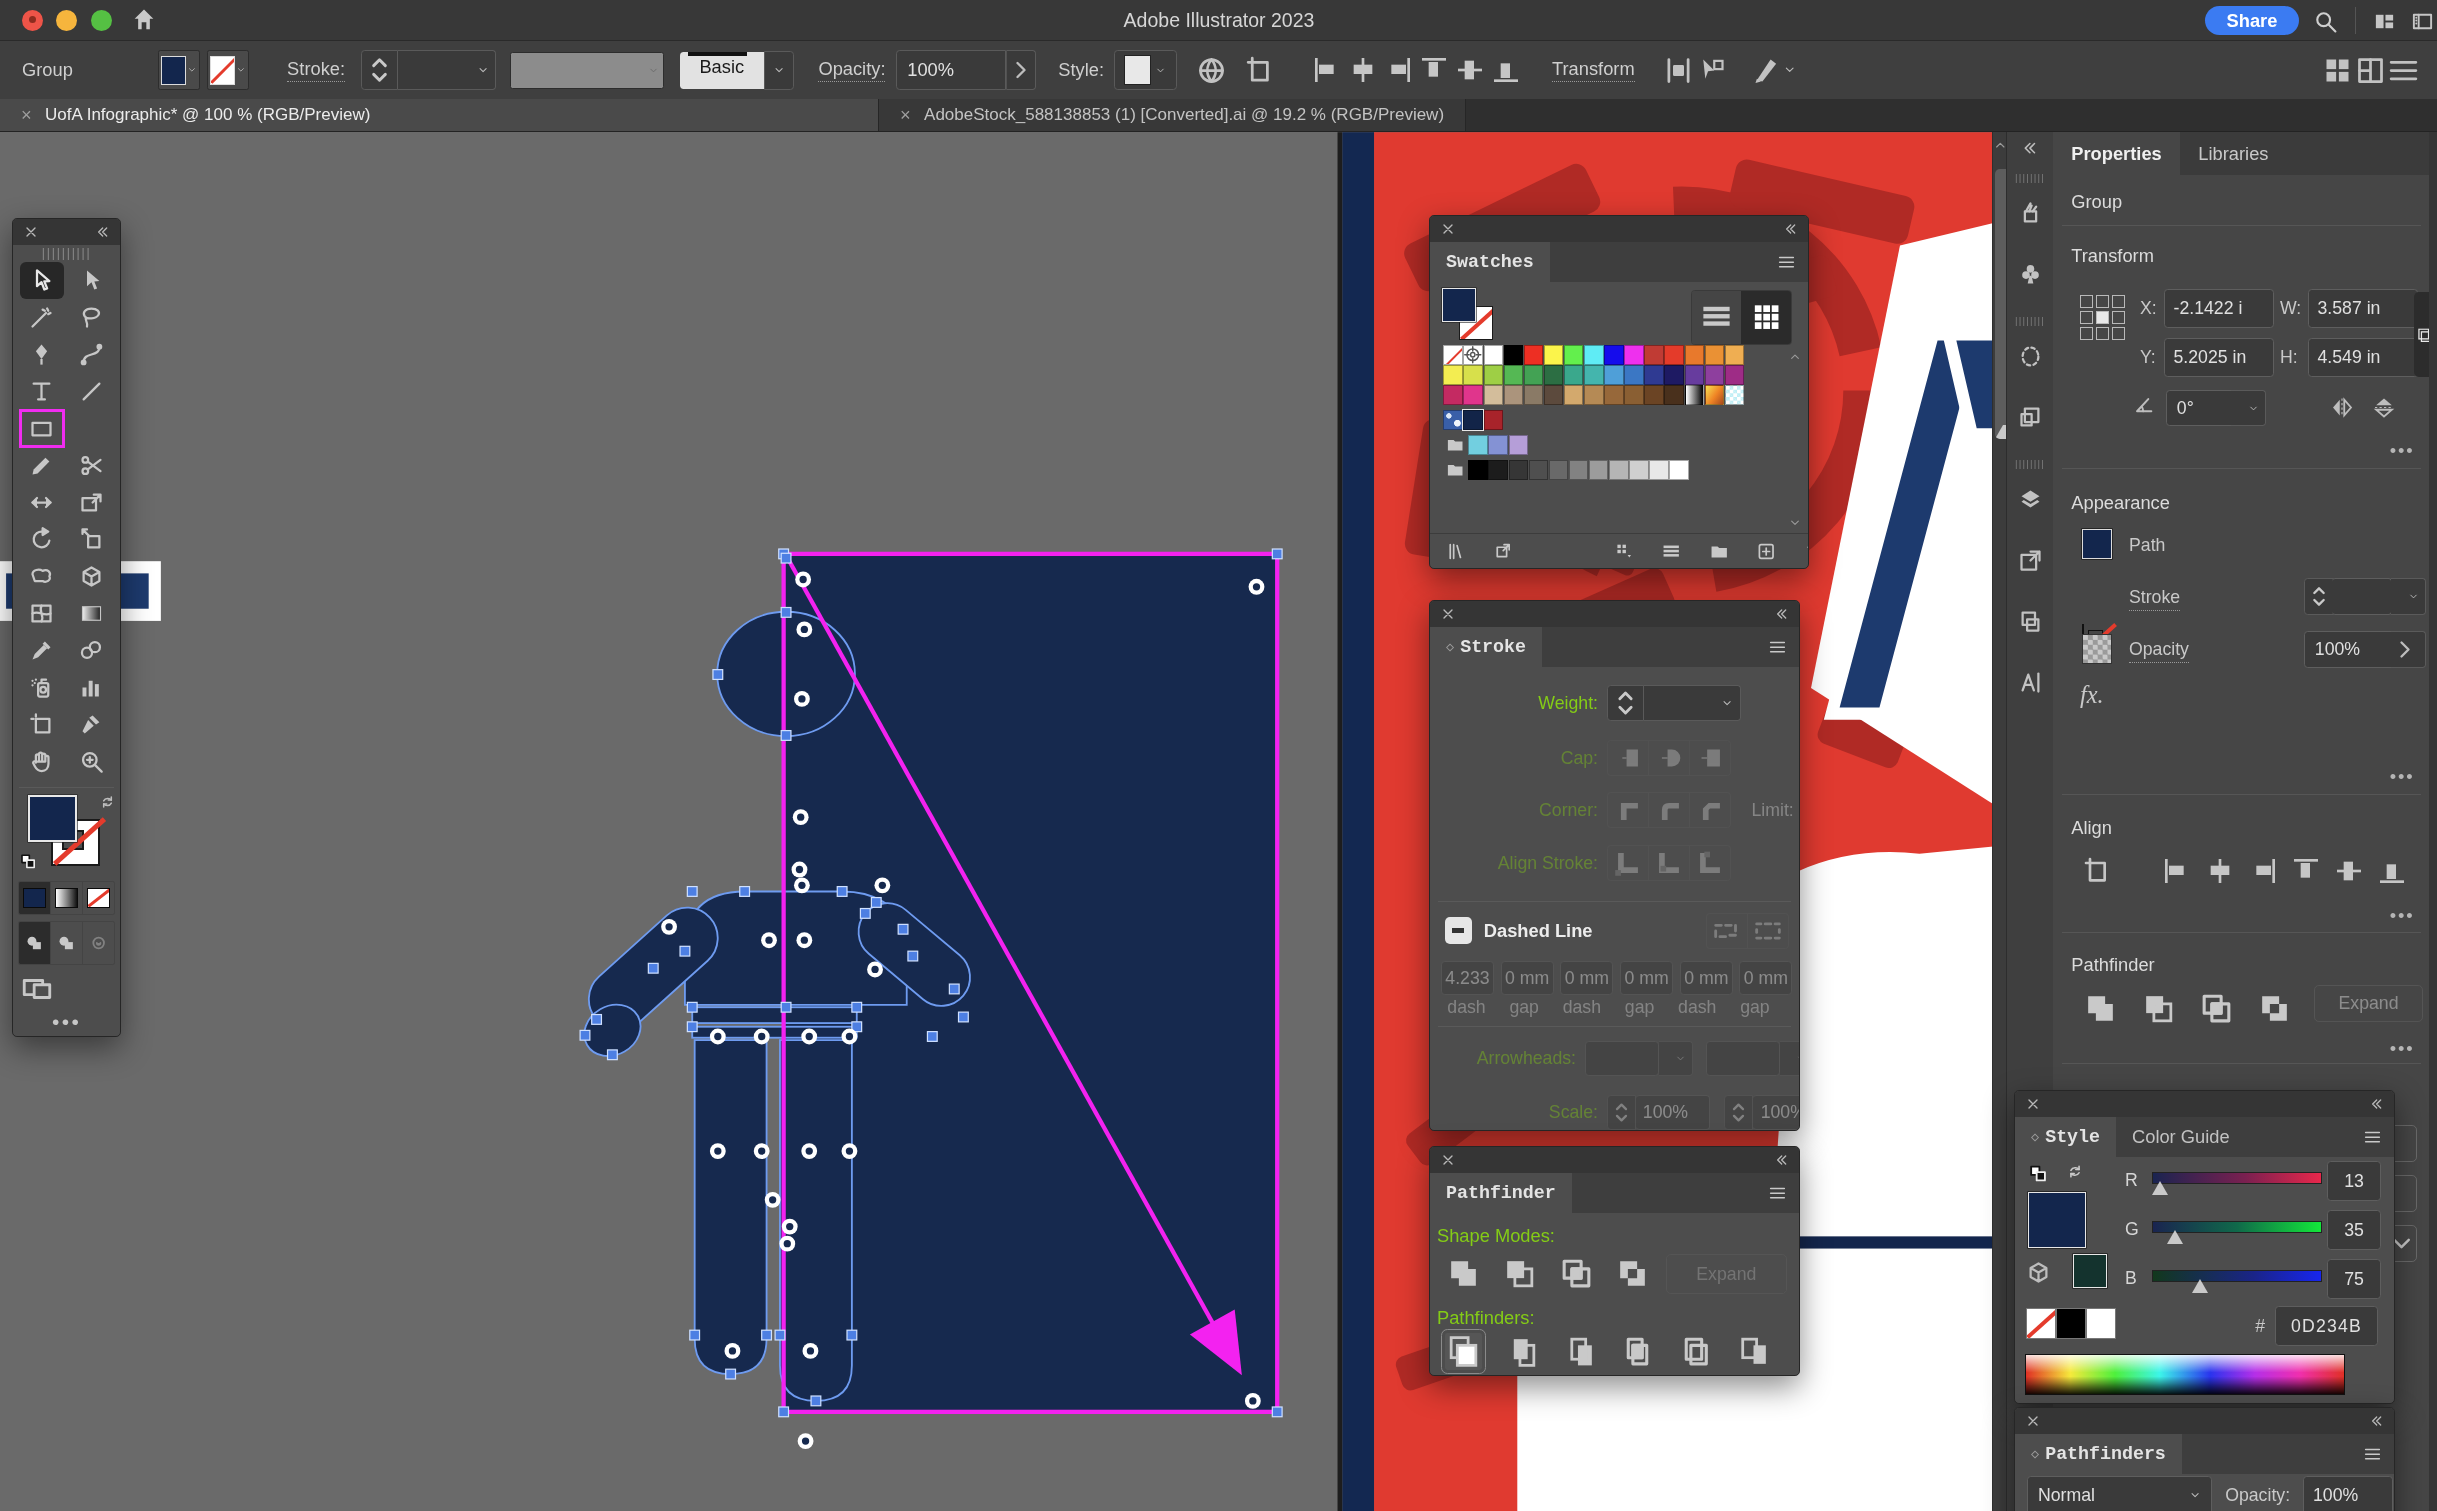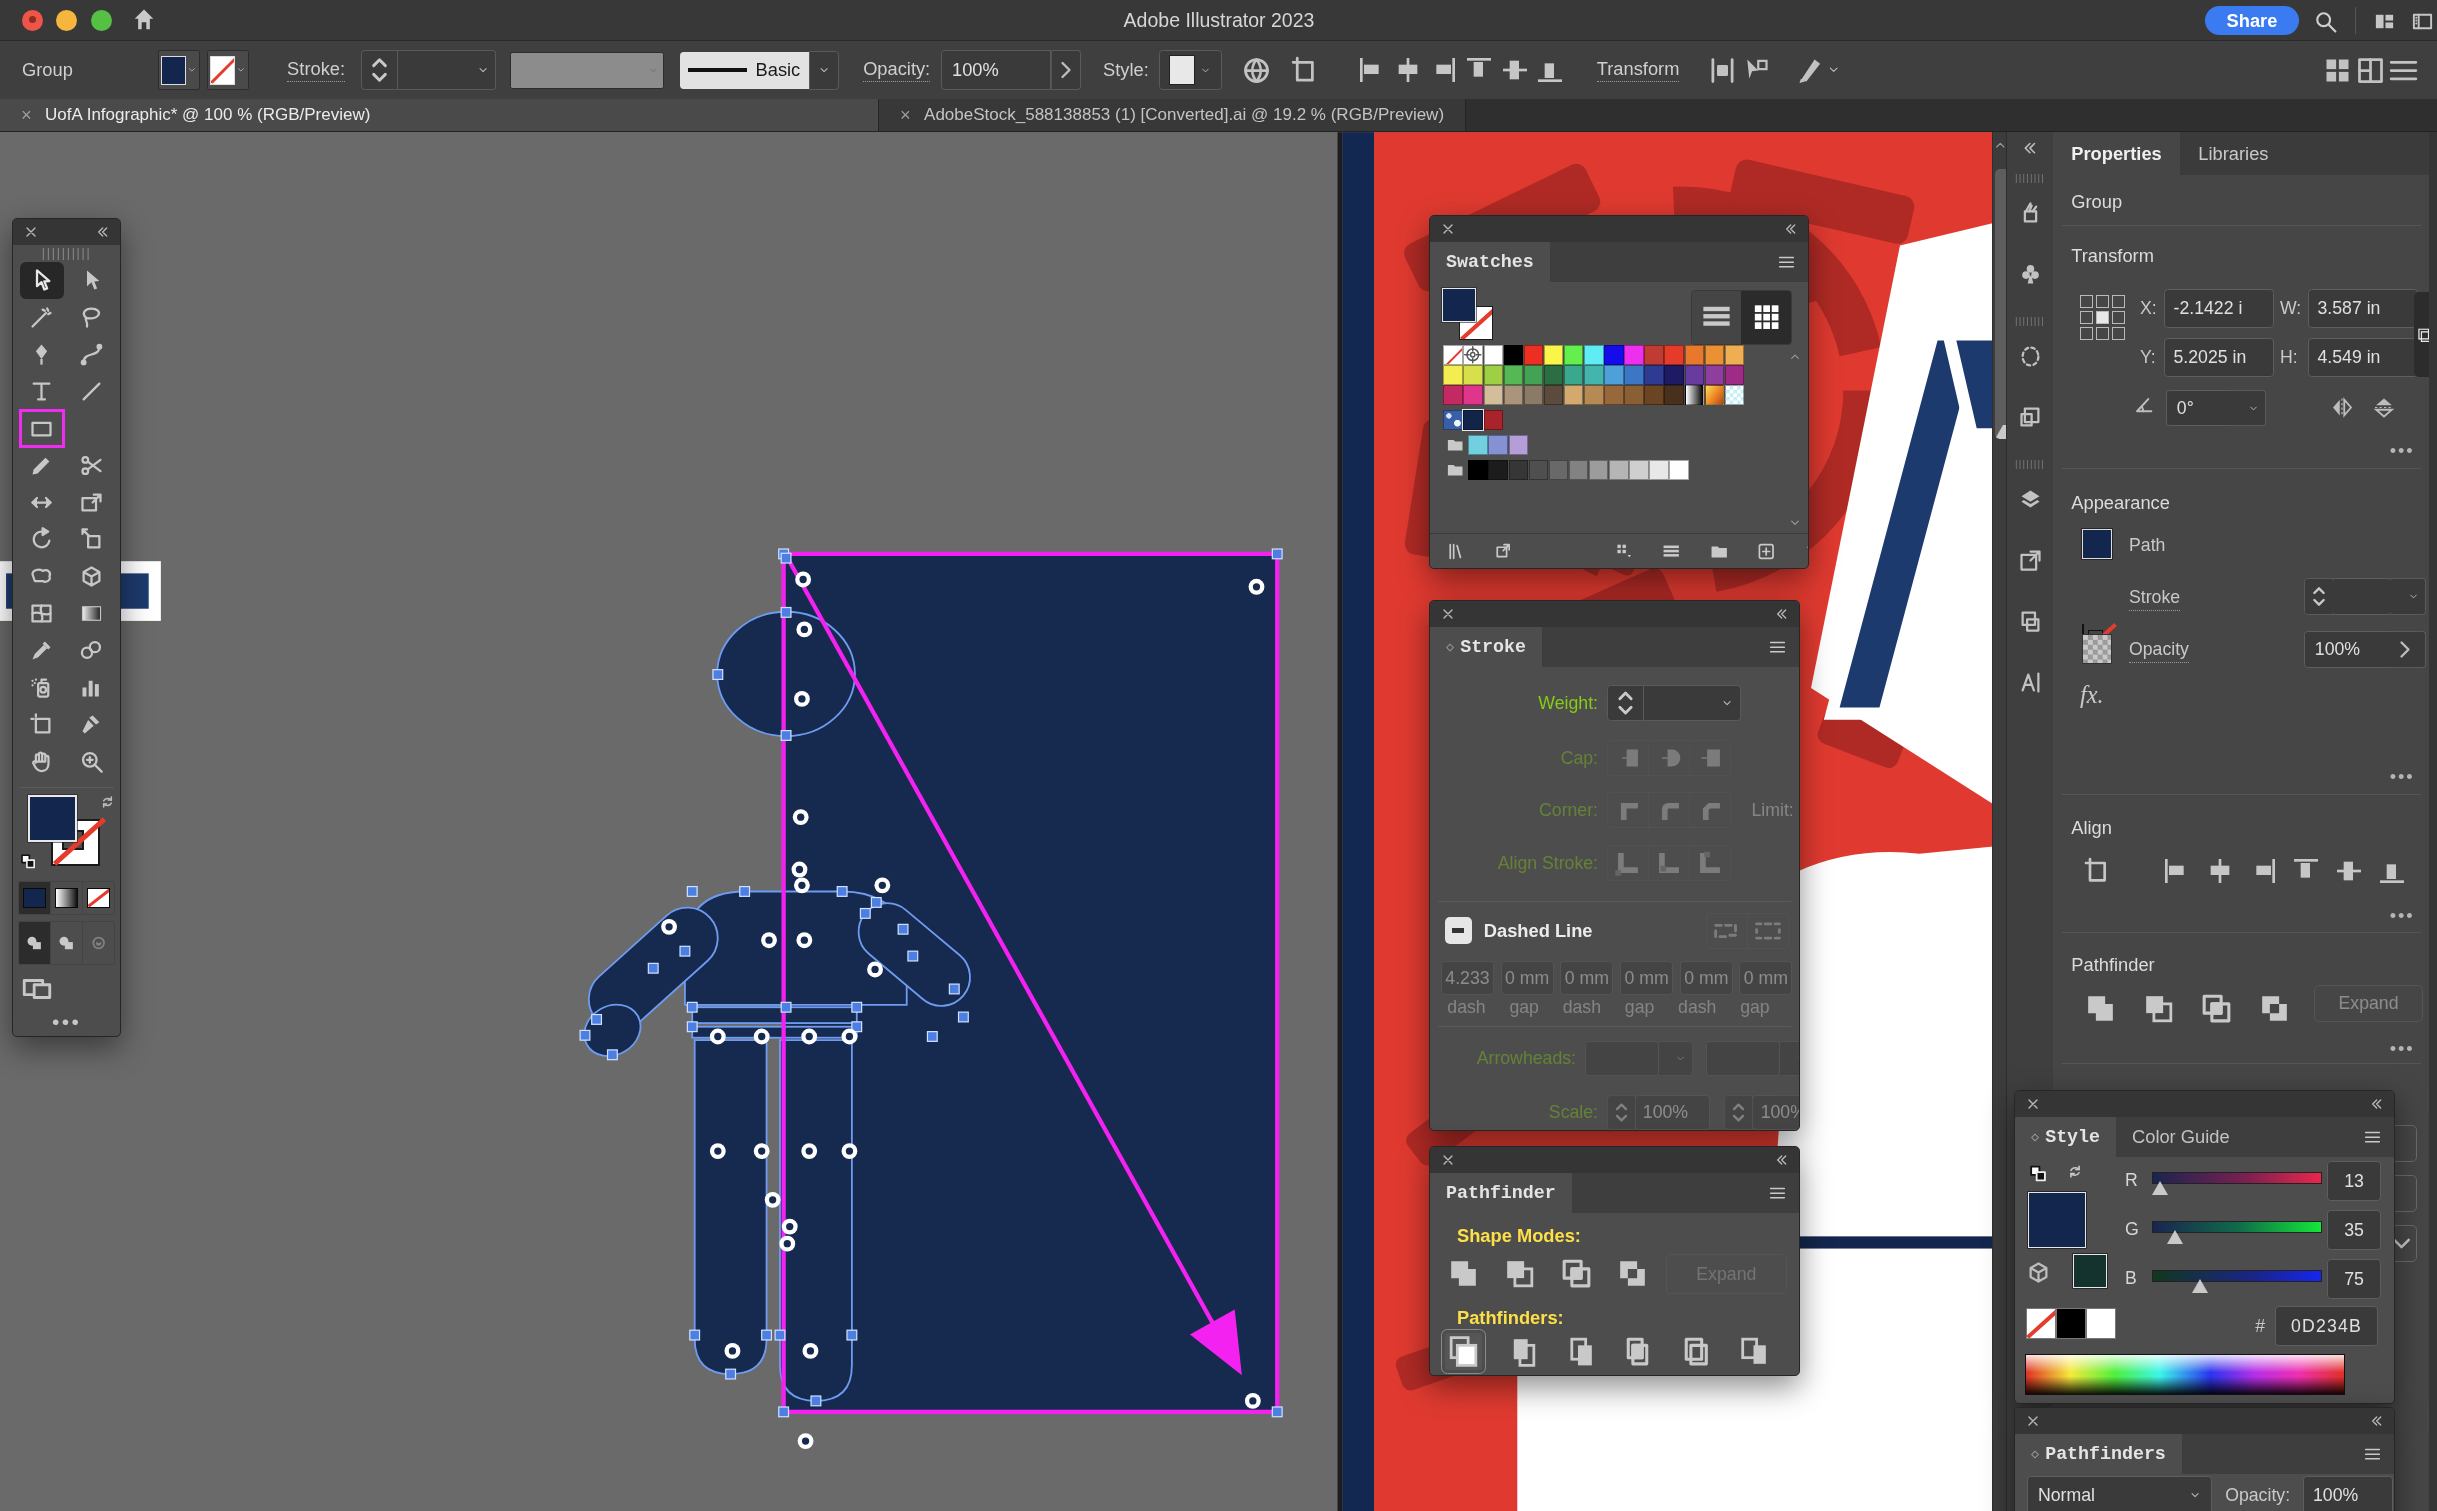--- a/index.html
+++ b/index.html
@@ -38,21 +38,21 @@
   .swbox .dd{width:9.8px;height:9.8px;color:#bdbdbd;}
   .chip.fill-navy{background:#13264d;}
   .chip.none{background:#fff;position:relative;overflow:hidden;}
   .chip.none::after{content:"";position:absolute;left:-4.9px;top:11px;width:37px;height:3px;background:#e43b2c;transform:rotate(-45deg);}
   .stepper{width:35px;height:38px;background:#3a3a3a;border:0.6px solid #5a5a5a;border-radius:3.7px 0 0 3.7px;color:#c9c9c9;
            display:flex;flex-direction:column;align-items:center;justify-content:center;}
   .cb-dd{height:38px;background:#3a3a3a;border:0.6px solid #5a5a5a;border-left:none;display:flex;align-items:center;
          justify-content:flex-end;padding-right:6.1px;border-radius:0 3.7px 3.7px 0;color:#bdbdbd;}
   .brushbox{width:152px;height:35px;background:#8c8c8c;border:0.6px solid #2d2d2d;border-radius:2.4px;position:relative;}
   .brushbox .dd{position:absolute;right:3.7px;top:12.2px;color:#6a6a6a;}
-  .basicbox{height:37px;background:#e2e2e2;border-radius:3.7px 0 0 3.7px;display:flex;align-items:center;color:#1a1a1a;padding:0 8.5px;}
+  .basicbox{height:37px;background:#e2e2e2;border-radius:3.7px 0 0 3.7px;display:flex;align-items:center;color:#1a1a1a;padding:0 8.5px;flex-direction:column;}
   .basicbox .linesw{width:59px;height:4.3px;background:#111;margin-right:8.5px;}
   .basic-dd{width:28px;height:37px;background:#3a3a3a;border:0.6px solid #5a5a5a;border-radius:0 3.7px 3.7px 0;
             display:flex;align-items:center;justify-content:center;color:#bdbdbd;}
   .opacity-field{width:98px;height:38px;background:#3a3a3a;border:0.6px solid #5a5a5a;border-radius:3.7px 0 0 3.7px;
                  display:flex;align-items:center;padding-left:9.8px;color:#e0e0e0;}
   .opacity-arrow{width:28px;height:38px;background:#3a3a3a;border:0.6px solid #5a5a5a;border-left:0.6px solid #525252;
                  border-radius:0 3.7px 3.7px 0;display:flex;align-items:center;justify-content:center;color:#bdbdbd;}
   .stylebox{width:61px;height:38px;background:#3a3a3a;border:0.6px solid #5a5a5a;border-radius:3.7px;
             display:flex;align-items:center;justify-content:center;gap:4.9px;}
   .stylebox .chip{width:24.4px;height:28px;background:#e8e8e8;border:0.6px solid #222;}
@@ -152,21 +152,21 @@
   .st-body{position:absolute;left:0;top:67px;right:0;bottom:0;}
   .strow{position:absolute;display:flex;align-items:center;}
   .st-label{width:168px;text-align:right;padding-right:8.5px;color:#84cc16;}
   .dashfld{width:51px;height:32px;margin-right:6.7px;justify-content:center;}
   .dashlab{width:51px;margin-right:6.7px;text-align:center;color:#cfcfcf;}
   .chk{width:27px;height:27px;border-radius:4.9px;background:#e6e6e6;display:flex;align-items:center;justify-content:center;}
   .chk::after{content:"";width:12.2px;height:4.9px;background:#333;}
 
   
   .pfpanel{left:1429px;top:1146px;width:369px;height:228px;font-size:18.3px;}
-  .pf-lbl{position:absolute;left:27px;color:#fde047;font-weight:bold;}
+  .pf-lbl{position:absolute;left:7px;color:#84cc16;}
   .pfico{width:37px;height:37px;color:#c9c9c9;}
   .pfico.sel{outline:1.2px solid #8a8a8a;outline-offset:3.7px;border-radius:2.4px;background:#565656;}
   .expandbtn{position:absolute;width:119px;height:38px;border:0.6px solid #5e5e5e;border-radius:4.9px;color:#9a9a9a;
              display:flex;align-items:center;justify-content:center;opacity:.5;font-size:17.7px;}
 
   
   .dock{left:2006px;top:132px;width:46px;height:1380px;background:#3f3f3f;border-left:0.6px solid #2d2d2d;border-right:0.6px solid #2d2d2d;}
   .dock .col{position:absolute;left:0;top:0;width:100%;display:flex;flex-direction:column;align-items:center;}
   .dock .di{width:27px;height:27px;color:#c2c2c2;margin:17px 0;}
   .dock .dg{color:#7d7d7d;font-size:9.8px;letter-spacing:1.2px;margin:9.8px 0 0 0;}

